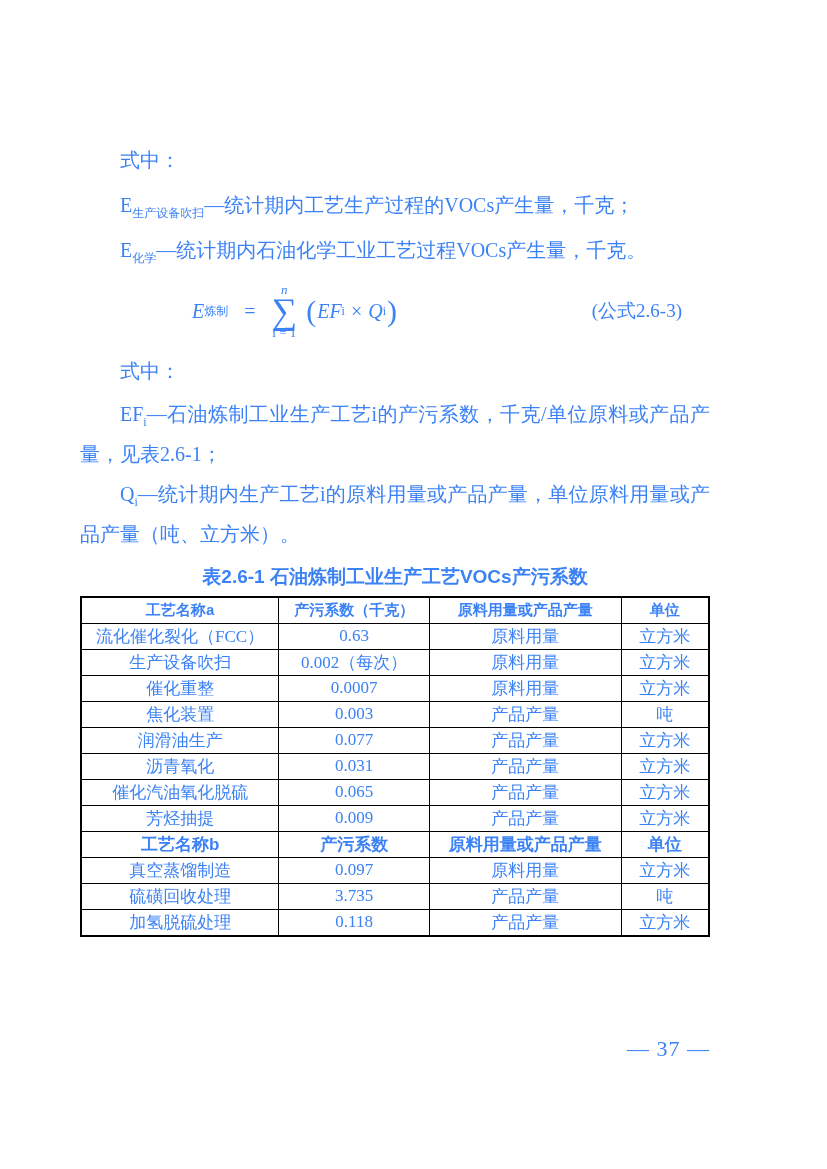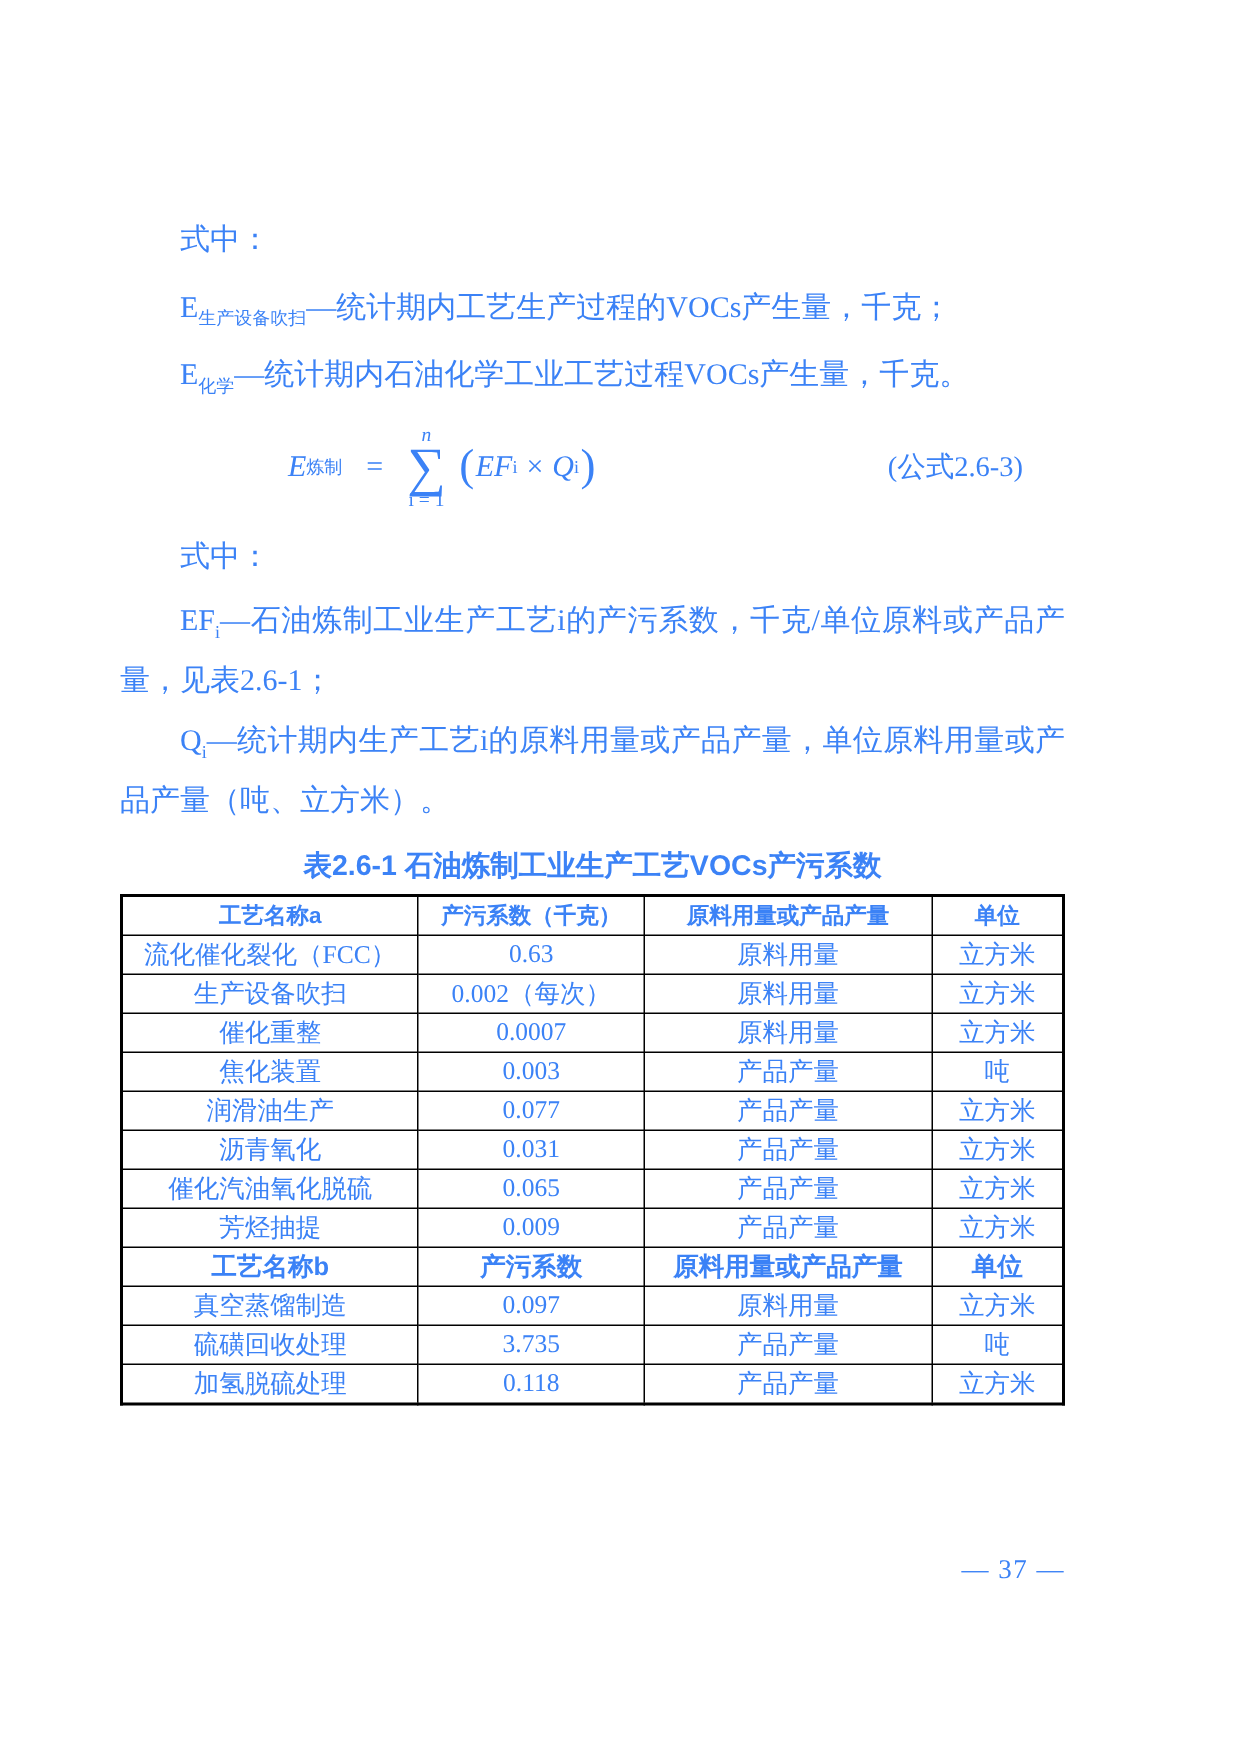--- a/index.html
+++ b/index.html
@@ -39,24 +39,24 @@
     font-weight:bold; font-size:19px; text-align:center;
     margin:10px 0 6px 0;
   }
   table.voc { width:100%; border-collapse:collapse; table-layout:fixed; border:2px solid #000; }
   .voc th, .voc td {
     border:1px solid #000; text-align:center; vertical-align:middle;
     font-size:17px; height:26px; padding:1px 3px;
     font-family:"Liberation Serif","DejaVu Serif",serif;
     overflow:hidden; white-space:nowrap;
   }
-  .voc th { font-family:Liberation Sans, sans-serif; font-weight:bold; font-size:15px; }
+  .voc th { font-family:Liberation Mono, monospace; font-weight:bold; font-size:15px; }
   .voc td.subheader-cell { font-weight:bold; font-family:"Liberation Sans","DejaVu Sans",sans-serif; }
 
-  .page-number { position:absolute; top:1036px; right:117px; font-size:18px; letter-spacing:1px; }
+  .page-number { position:absolute; top:1036px; right:117px; font-size:22px; letter-spacing:1px; }
 </style>
 </head>
 <body>
 
 <div class="page">
 
   <p class="para indent">式中：</p>
 
   <p class="para indent"><span>E</span><sub class="s">生产设备吹扫</sub><span>—统计期内工艺生产过程的VOCs产生量，千克；</span></p>
 

